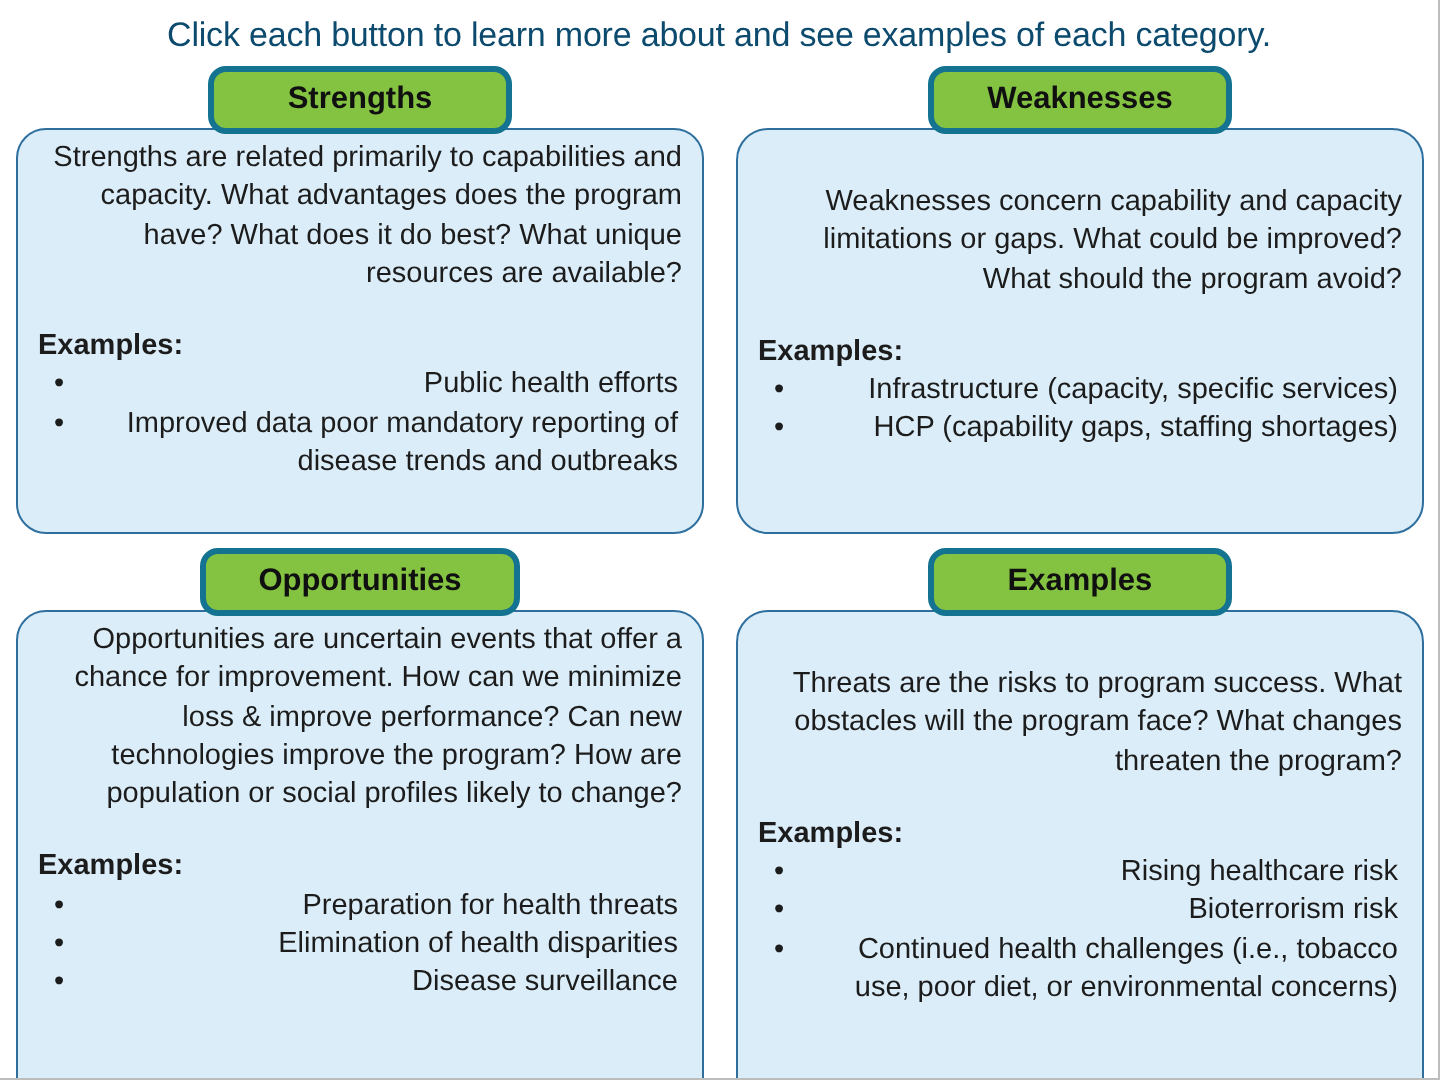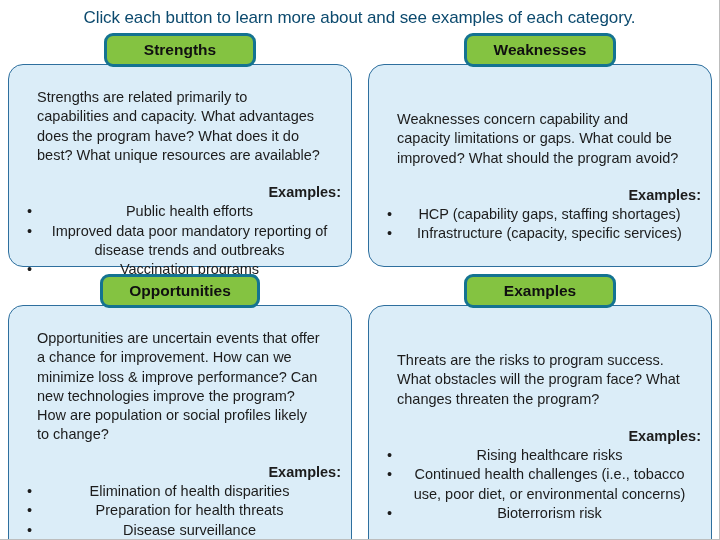--- a/index.html
+++ b/index.html
@@ -64,33 +64,33 @@
     border:1.5px solid var(--panel-border);
     border-radius:15px;
     padding:5px 10px 6px;
     font-size:14.5px;
     line-height:1.33;
   }
   .r1 .panel{height:203px;}
   .r2 .panel{height:268px;}
   .pad-top .panel{padding-top:27px;border-radius:16px;}
   .desc{
-    margin:18px;
-    text-align:left;
+    margin:0;
+    text-align:right;
   }
   .examples-label{
     margin:17px 0 0;
-    text-align:right;
+    text-align:left;
     font-weight:bold;
   }
   ul.examples{
     list-style:none;
     margin:0;
     padding:0 2px 0 6px;
-    text-align:center;
+    text-align:right;
   }
   ul.examples li{
     position:relative;
     padding-left:15px;
   }
   ul.examples li::before{
     content:"\2022";
     position:absolute;
     left:2px;
   }
@@ -104,57 +104,56 @@
   <div class="grid">
 
     <section class="quadrant r1">
       <button class="cat-button">Strengths</button>
       <div class="panel">
         <p class="desc">Strengths are related primarily to capabilities and capacity. What advantages does the program have? What does it do best? What unique resources are available?</p>
         <p class="examples-label">Examples:</p>
         <ul class="examples">
             <li>Public health efforts</li>
             <li>Improved data poor mandatory reporting of disease trends and outbreaks</li>
-            <li>Vaccination programs</li>
           </ul>
       </div>
     </section>
 
     <section class="quadrant r1 pad-top">
       <button class="cat-button">Weaknesses</button>
       <div class="panel">
         <p class="desc">Weaknesses concern capability and capacity limitations or gaps. What could be improved? What should the program avoid?</p>
         <p class="examples-label">Examples:</p>
         <ul class="examples">
+            <li>Infrastructure (capacity, specific services)</li>
             <li>HCP (capability gaps, staffing shortages)</li>
-            <li>Infrastructure (capacity, specific services)</li>
           </ul>
       </div>
     </section>
 
     <section class="quadrant r2">
       <button class="cat-button">Opportunities</button>
       <div class="panel">
         <p class="desc">Opportunities are uncertain events that offer a chance for improvement. How can we minimize loss &amp; improve performance? Can new technologies improve the program? How are population or social profiles likely to change?</p>
         <p class="examples-label">Examples:</p>
         <ul class="examples">
+            <li>Preparation for health threats</li>
             <li>Elimination of health disparities</li>
-            <li>Preparation for health threats</li>
             <li>Disease surveillance</li>
           </ul>
       </div>
     </section>
 
     <section class="quadrant r2 pad-top">
       <button class="cat-button">Examples</button>
       <div class="panel">
         <p class="desc">Threats are the risks to program success. What obstacles will the program face? What changes threaten the program?</p>
         <p class="examples-label">Examples:</p>
         <ul class="examples">
-            <li>Rising healthcare risks</li>
+            <li>Rising healthcare risk</li>
+            <li>Bioterrorism risk</li>
             <li>Continued health challenges (i.e., tobacco use, poor diet, or environmental concerns)</li>
-            <li>Bioterrorism risk</li>
           </ul>
       </div>
     </section>
 
   </div>
 </div>
 
 </body></html>

